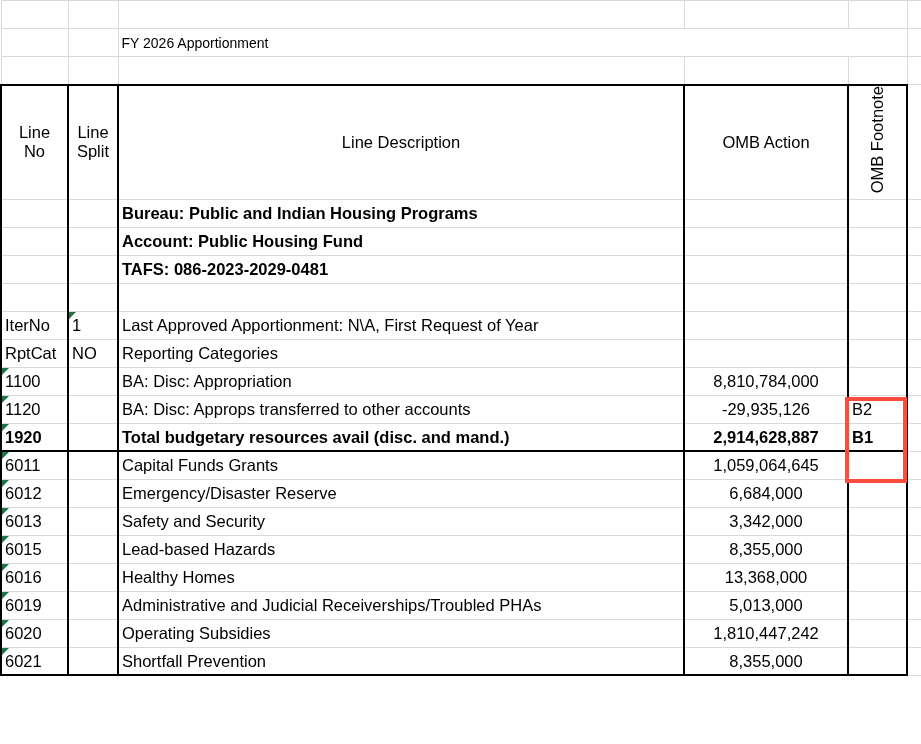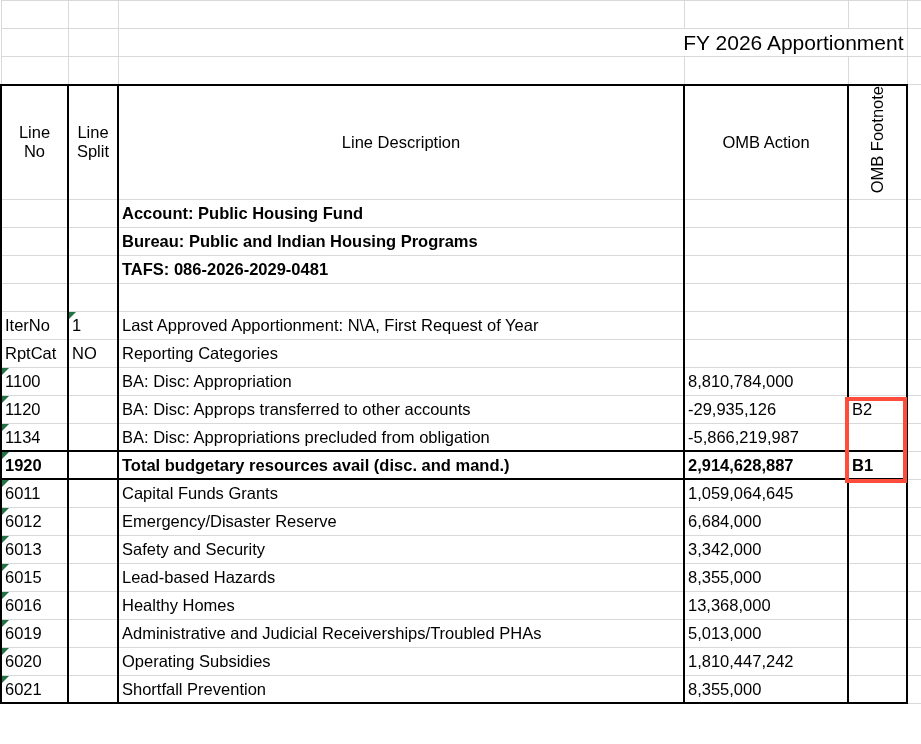--- a/index.html
+++ b/index.html
@@ -42,22 +42,22 @@
   col.c-foot     { width: 59px; }
   col.c-tail     { width: 15px; }
 
   
   .bl { border-left: 2px solid #000 !important; }
   .br { border-right: 2px solid #000 !important; }
   .bt { border-top: 2px solid #000 !important; }
   .bb { border-bottom: 2px solid #000 !important; }
 
   .title-row td {
-    text-align: right;
-    font-size: 21px;
+    text-align: left;
+    font-size: 14px;
     border-left-color: #d9d9d9;
     border-right-color: #d9d9d9;
     height: 31px;
   }
   .subtitle-row td { height: 33px; }
   .thin-row td { height: 6px; }
   .spacer-row td { height: 21px; }
 
   .hdr-row td {
     text-align: center;
@@ -70,21 +70,21 @@
   }
   .rot {
     writing-mode: vertical-rl;
     transform: rotate(180deg);
     display: inline-block;
     text-align: center;
     line-height: 1.1;
     letter-spacing: 0px;
   }
   .bold { font-weight: bold; }
-  .num  { text-align: left; padding-right: 4px; }
+  .num  { text-align: center; padding-right: 4px; }
   .lft  { text-align: left; }
   .ctr  { text-align: center; }
 
   
   .cellwrap { position: relative; height: 100%; display: flex; align-items: center; }
   .tri {
     position: absolute;
     top: -1px;
     left: -3px;
     width: 0; height: 0;
@@ -166,39 +166,39 @@
         <td class="bl bt ctr">OMB Action</td>
         <td class="bl br bt ctr" style="vertical-align:bottom;padding-bottom:2px;">
           <span class="rot"><span>OMB</span>&nbsp;<span>Footnote</span></span>
         </td>
         <td></td>
       </tr>
 
       <tr>
         <td class="bl"></td>
         <td class="bl"></td>
+        <td class="bl bold lft">Bureau: Public and Indian Housing Programs</td>
+        <td class="bl"></td>
+        <td class="bl br"></td>
+        <td></td>
+      </tr>
+
+      <tr>
+        <td class="bl"></td>
+        <td class="bl"></td>
         <td class="bl bold lft">Account: Public Housing Fund</td>
         <td class="bl"></td>
         <td class="bl br"></td>
         <td></td>
       </tr>
 
       <tr>
         <td class="bl"></td>
         <td class="bl"></td>
-        <td class="bl bold lft">Bureau: Public and Indian Housing Programs</td>
-        <td class="bl"></td>
-        <td class="bl br"></td>
-        <td></td>
-      </tr>
-
-      <tr>
-        <td class="bl"></td>
-        <td class="bl"></td>
-        <td class="bl bold lft">TAFS: 086-2026-2029-0481</td>
+        <td class="bl bold lft">TAFS: 086-2023-2029-0481</td>
         <td class="bl"></td>
         <td class="bl br"></td>
         <td></td>
       </tr>
 
       <tr>
         <td class="bl"></td>
         <td class="bl"></td>
         <td class="bl"></td>
         <td class="bl"></td>
@@ -253,33 +253,20 @@
               <span class="txt">1120</span>
             </div>
           </td>
         <td class="bl lft"></td>
         <td class="bl lft">BA: Disc: Approps transferred to other accounts</td>
         <td class="bl num">-29,935,126</td>
         <td class="bl br lft">B2</td>
         <td></td>
       </tr>
 
-      <tr>
-        <td class="bl lft bb">
-            <div class="cellwrap">
-              <span class="tri"></span>
-              <span class="txt">1134</span>
-            </div>
-          </td>
-        <td class="bl lft bb"></td>
-        <td class="bl lft bb">BA: Disc: Appropriations precluded from obligation</td>
-        <td class="bl num bb">-5,866,219,987</td>
-        <td class="bl br lft bb"></td>
-        <td></td>
-      </tr>
 
       <tr>
         <td class="bl lft bold bb">
             <div class="cellwrap">
               <span class="tri"></span>
               <span class="txt">1920</span>
             </div>
           </td>
         <td class="bl lft bold bb"></td>
         <td class="bl lft bold bb">Total budgetary resources avail (disc. and mand.)</td>

